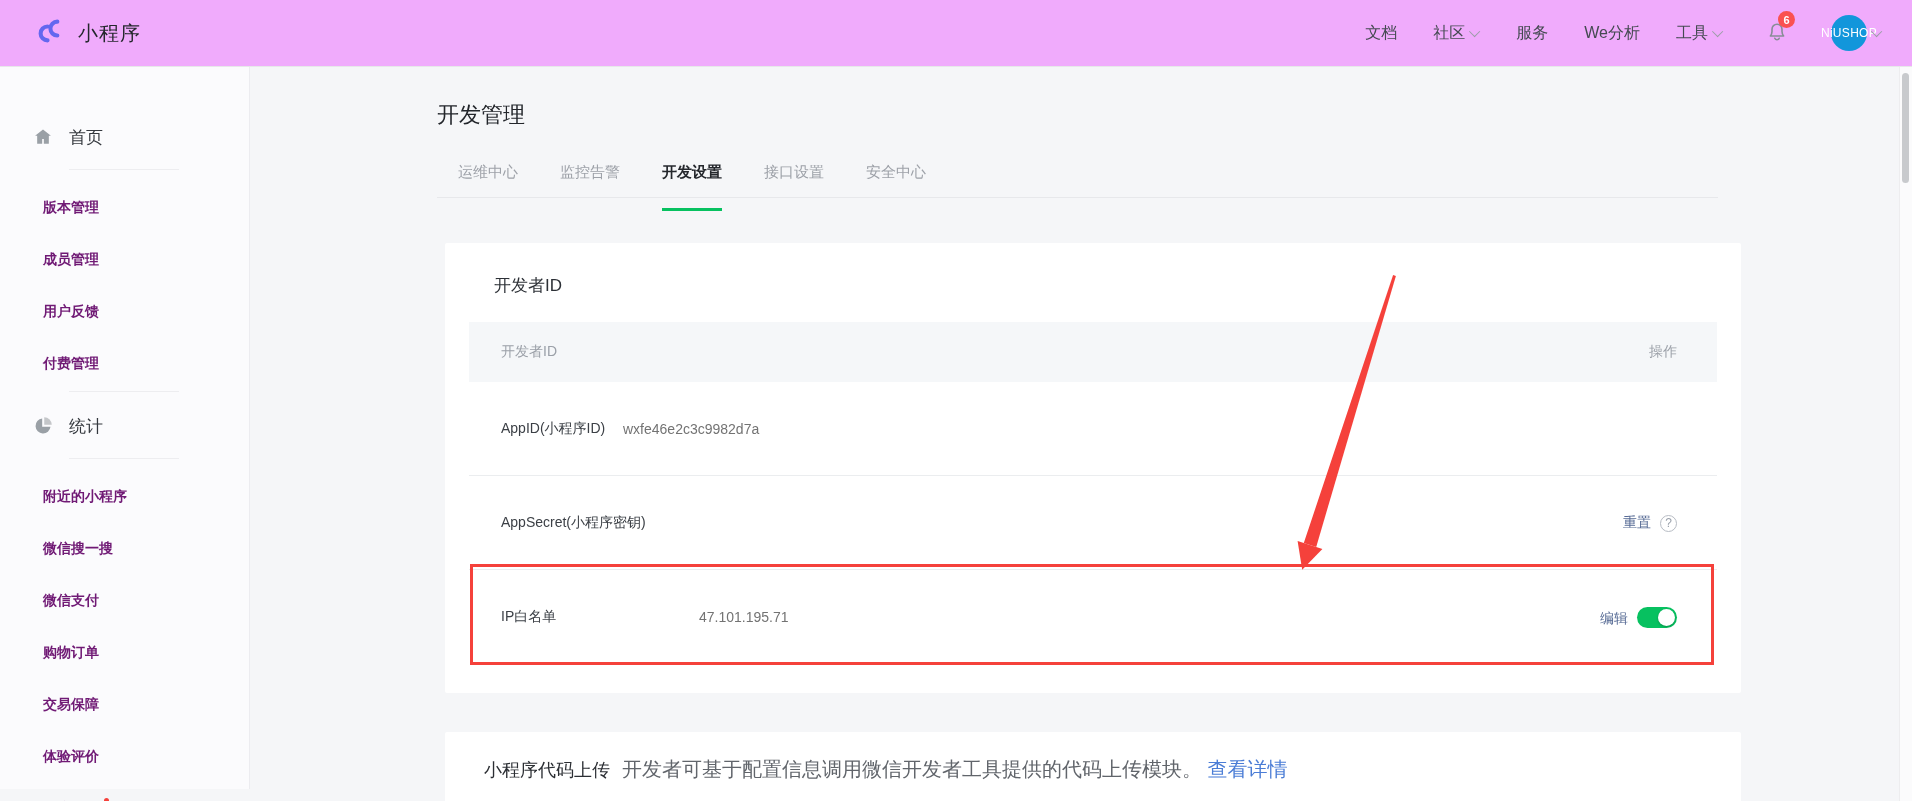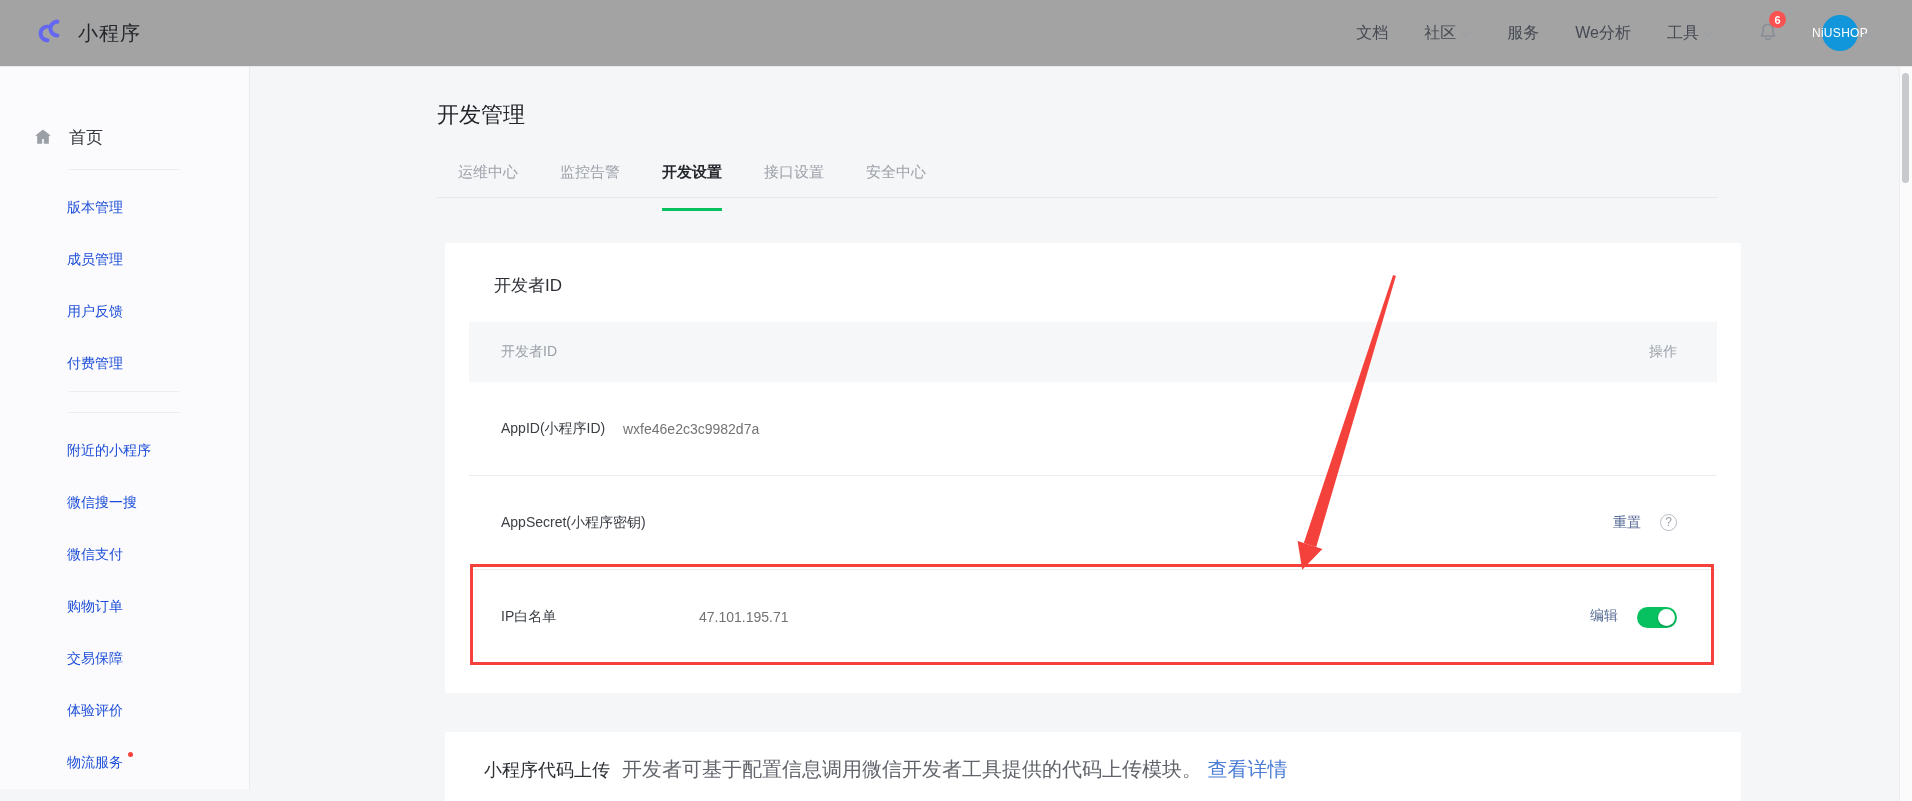--- a/index.html
+++ b/index.html
@@ -7,22 +7,22 @@
   body {
     position:relative;
     font-family:"Liberation Sans", sans-serif;
     background:#f5f6f8;
     color:#3c4046;
   }
 
   
   .header {
     position:absolute; top:0; left:0; width:1912px; height:67px;
-    background:#a3a3a3; border-bottom:1px solid #e7e8ea;
-    display:flex; align-items:center; padding:0 39px 0 36px; z-index:20;
+    background:#f0abfc; border-bottom:1px solid #e7e8ea;
+    display:flex; align-items:center; padding:0 30px 0 36px; z-index:20;
   }
   .logo { display:flex; align-items:center; cursor:pointer; }
   .logo-text { font-size:20px; color:#24272c; margin-left:10px; letter-spacing:1px; }
   .header-nav { margin-left:auto; display:flex; align-items:center; gap:36px; }
   .nav-item { display:flex; align-items:center; font-size:16px; color:#454a52; cursor:pointer; }
   .chev {
     width:8px; height:8px; border:solid #9a9ea6; border-width:0 0 1.5px 1.5px;
     transform:rotate(-45deg) translateY(-2px); margin-left:7px; display:inline-block;
   }
   .bell-wrap { position:relative; margin-left:6px; cursor:pointer; }
@@ -40,21 +40,21 @@
 
   
   .sidebar {
     position:absolute; top:67px; left:0; bottom:12px; width:250px;
     background:#fbfbfd; border-right:1px solid #ececf0; padding-top:56px; z-index:5;text-align:center;
   }
   .side-section { display:flex; align-items:center; height:28px; padding-left:33px; cursor:pointer; }
   .side-section .s-icon { width:20px; height:20px; margin-right:16px; flex:none; }
   .side-section .s-label { font-size:17px; color:#34383e; }
   .side-divider { height:1px; background:#ededf0; margin:18px 0 20px 69px; width:110px; }
-  .side-sub { height:20px; line-height:20px; padding-left:67px; font-size:14px; color:#1d4ed8; cursor:pointer; position:relative; width:fit-content; }
+  .side-sub { height:20px; line-height:20px; padding-left:43px; font-size:14px; color:#701a75; cursor:pointer; position:relative; width:fit-content;font-weight:bold; }
   .side-sub + .side-sub { margin-top:32px; }
   .first-sub { margin-top:27px; }
   .red-dot {
     position:absolute; top:0px; right:-10px; width:5px; height:5px; border-radius:50%;
     background:#f5413b;
   }
 
   
   .page-title { position:absolute; left:437px; top:100px; font-size:22px; font-weight:500; color:#23262b; }
   .tabs { position:absolute; left:458px; top:162px; display:flex; gap:42px; z-index:6; }
@@ -74,21 +74,21 @@
     font-size:14px; color:#9ba0a8;
   }
   .t-head .h-name { padding-left:32px; }
   .t-head .h-action { margin-left:auto; padding-right:40px; }
   .t-row { height:94px; display:flex; align-items:center; font-size:14px; }
   .t-row.bordered { border-bottom:1px solid #ebedef; }
   .cell-label { padding-left:32px; color:#3c4046; flex:none; }
   .lw-1 { width:154px; }
   .lw-2 { width:230px; }
   .cell-value { color:#737373; }
-  .cell-action { margin-left:auto; padding-right:40px; display:flex; align-items:flex-start; gap:19px; }
+  .cell-action { margin-left:auto; padding-right:40px; display:flex; align-items:flex-end; gap:9px; }
   .link { color:#576b95; cursor:pointer; }
   .help-circle {
     width:17px; height:17px; border-radius:50%; border:1px solid #b7bcc4; color:#9aa1ab;
     font-size:12px; display:flex; align-items:center; justify-content:center; cursor:pointer;
   }
   .toggle {
     width:40px; height:21px; border-radius:11px; background:#07c160; position:relative; cursor:pointer;
   }
   .toggle .knob {
     position:absolute; top:2px; right:2px; width:17px; height:17px; border-radius:50%;
@@ -177,20 +177,29 @@
     <span class="s-label">首页</span>
   </div>
   <div class="side-divider"></div>
 
   <div class="side-sub first-sub">版本管理</div>
   <div class="side-sub">成员管理</div>
   <div class="side-sub">用户反馈</div>
   <div class="side-sub">付费管理</div>
   <div class="side-divider"></div>
 
+  <div class="side-section">
+    <span class="s-icon">
+      <svg width="20" height="20" viewBox="0 0 24 24">
+        <path fill="#9aa0a6" d="M11 3 a9 9 0 1 0 10 10 h-10 z"></path>
+        <path fill="#c4c6c9" d="M13.5 1.5 a9 9 0 0 1 9 9 h-9 z"></path>
+      </svg>
+    </span>
+    <span class="s-label">统计</span>
+  </div>
   <div class="side-divider"></div>
 
   <div class="side-sub first-sub">附近的小程序</div>
   <div class="side-sub">微信搜一搜</div>
   <div class="side-sub">微信支付</div>
   <div class="side-sub">购物订单</div>
   <div class="side-sub">交易保障</div>
   <div class="side-sub">体验评价</div>
   <div class="side-sub">
     <span>物流服务</span>

